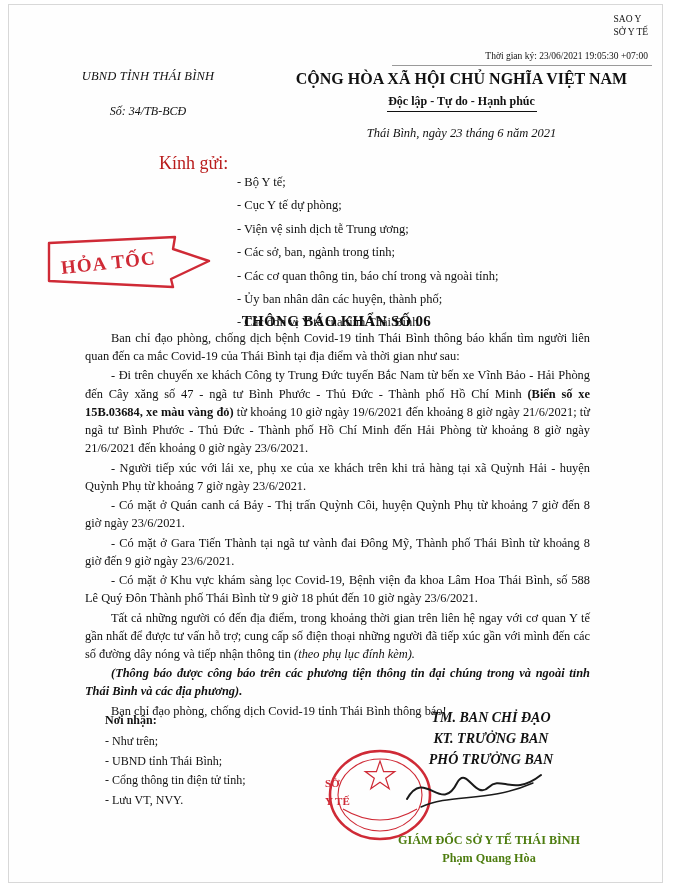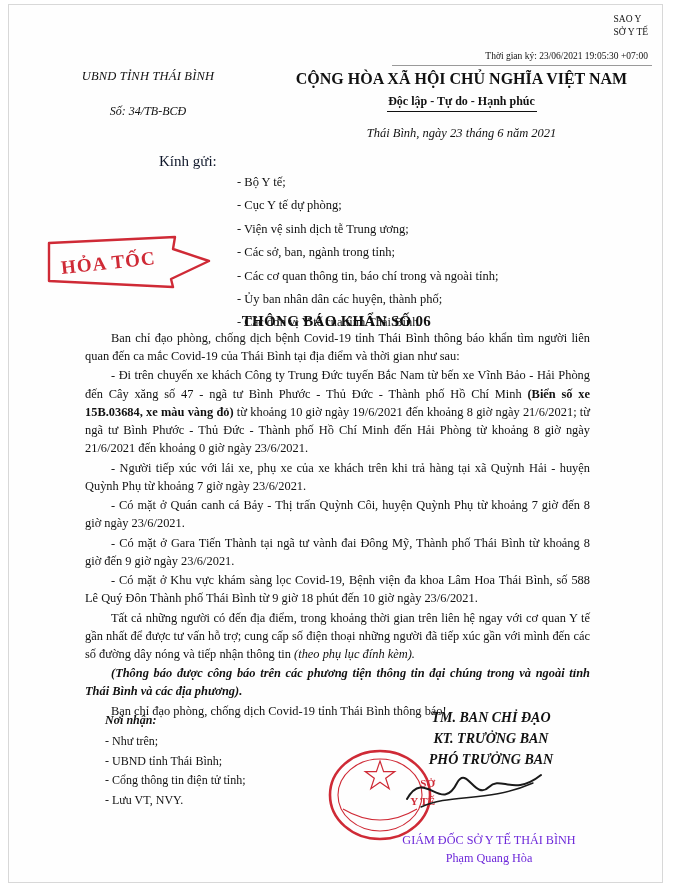--- a/index.html
+++ b/index.html
@@ -98,22 +98,22 @@
   .head-right .place {
     margin-top: 12px;
     font-style: italic;
     font-size: 12.5px;
   }
   
   .kinhgui {
     position: absolute;
     left: 150px;
     top: 148px;
-    font-size: 15px;
-    color: #0f172a;
+    font-size: 18px;
+    color: #b91c1c;
   }
   .recip {
     position: absolute;
     left: 228px;
     top: 166px;
     font-size: 12.5px;
     color: #111;
     line-height: 1.87;
   }
   
@@ -157,21 +157,20 @@
   
   .foot-left {
     position: absolute;
     left: 96px;
     top: 706px;
     font-size: 12px;
     line-height: 1.62;
     color: #111;
   }
   .foot-left .lbl {
-    font-style: italic;
     font-weight: bold;
     margin-bottom: 2px;
   }
   .foot-right {
     position: absolute;
     left: 352px;
     top: 702px;
     width: 260px;
     text-align: center;
     font-size: 14px;
@@ -180,42 +179,42 @@
     color: #111;
     font-style: italic;
   }
   .foot-sign {
     position: absolute;
     left: 330px;
     top: 826px;
     width: 300px;
     text-align: center;
     font-size: 12.2px;
-    font-weight: normal;
+    font-weight: bold;
     line-height: 1.5;
-    color: #6d28d9;
+    color: #4d7c0f;
   }
   
   .seal {
     position: absolute;
     left: 316px;
     top: 740px;
     width: 110px;
     height: 100px;
   }
   .seal-text {
     position: absolute;
     left: 316px;
     top: 740px;
     width: 110px;
     height: 100px;
     color: #cf2a36;
     font-weight: bold;
     font-size: 11px;
-    text-align: right;
+    text-align: left;
     pointer-events: none;
   }
   .seal-text .s1 { position:absolute; left:0; right:0; top:32px; }
   .seal-text .s2 { position:absolute; left:0; right:0; top:50px; }
   .scribble {
     position: absolute;
     left: 392px;
     top: 752px;
     width: 150px;
     height: 70px;

